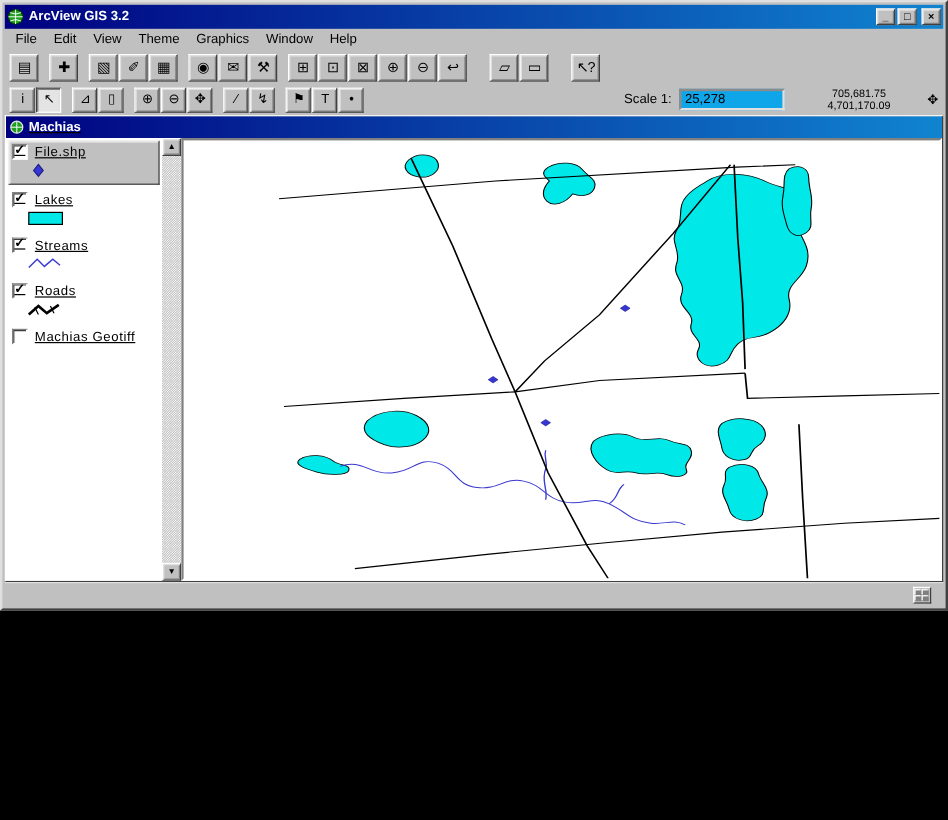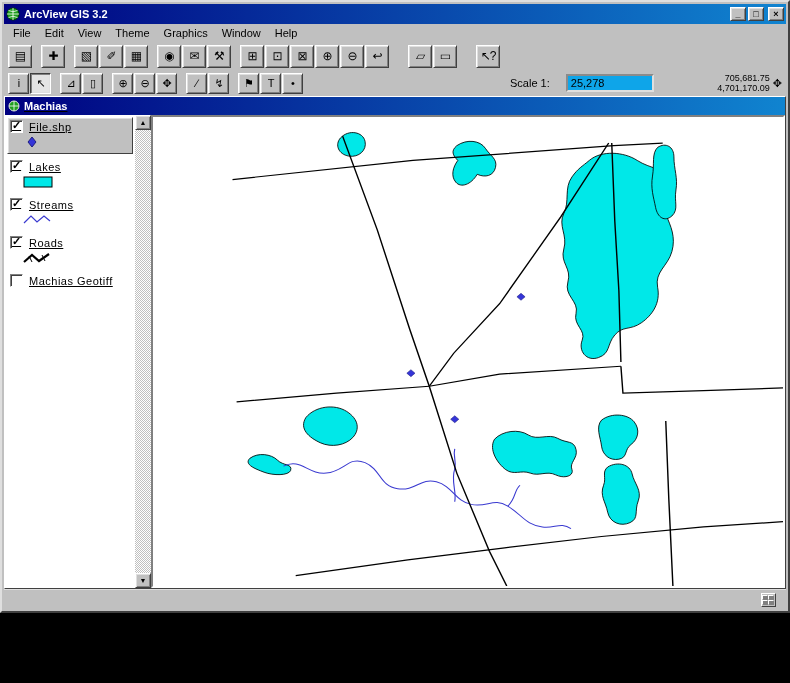--- a/index.html
+++ b/index.html
@@ -1,18 +1,18 @@
 <!DOCTYPE html>
 <html style="--titlebar-start: #000080; --titlebar-end: #1084d0; --chrome: #c0c0c0; --map-bg: #ffffff; --lake: #00e8e8; --stream: #3a3ad0; --road: #000000; --well: #3535d8;"><head>
 <meta charset="utf-8">
 <style>
   html,body{margin:0;padding:0;background:#000;}
   *{box-sizing:border-box;}
   .window{
-    width:790px;height:613px;
+    width:790px;height:509px;
     background:var(--chrome,#c0c0c0);
     border:2px solid;border-color:#dfdfdf #404040 #404040 #dfdfdf;
     padding:2px;
     display:flex;flex-direction:column;
     font-family:"Liberation Sans",sans-serif;
     font-size:11px;color:#000;
     position:relative;
   }
   
   .titlebar{
@@ -48,26 +48,26 @@
   .btn .ic{font-style:normal;font-size:12px;line-height:1;letter-spacing:-1px;}
   .tb2 .btn .ic{font-size:11px;}
   .btn.pressed{
     border-color:#404040 #fff #fff #404040;
     box-shadow:inset 1px 1px 0 #808080, inset -1px -1px 0 #dfdfdf;
     background:#e4e4e4;
   }
   .gap{margin-left:8px;}
   .gapL{margin-left:18px;}
   .scale-zone{margin-left:auto;display:flex;align-items:center;}
-  .scale-label{margin-right:16px;}
+  .scale-label{margin-right:6px;}
   .scale-input{
     width:88px;height:18px;font-family:"Liberation Sans",sans-serif;font-size:11px;
     border:2px inset #dfdfdf;background:#0ea5e9;padding:0 3px;
   }
-  .coords{width:108px;text-align:right;font-size:9px;line-height:10px;margin-left:8px;white-space:nowrap;}
+  .coords{width:108px;text-align:center;font-size:9px;line-height:10px;margin-left:8px;white-space:nowrap;}
   .move-ic{font-size:11px;margin-left:3px;font-style:normal;}
   
   .doc{
     flex:1;display:flex;flex-direction:column;min-height:0;
     border:1px solid;border-color:#fff #404040 #404040 #fff;text-decoration:underline;
   }
   .doc-titlebar{
     height:18px;flex:0 0 18px;
     background:linear-gradient(90deg,var(--titlebar-start,#000080),var(--titlebar-end,#1084d0));
     display:flex;align-items:center;padding:0 3px;color:#fff;font-weight:bold;

